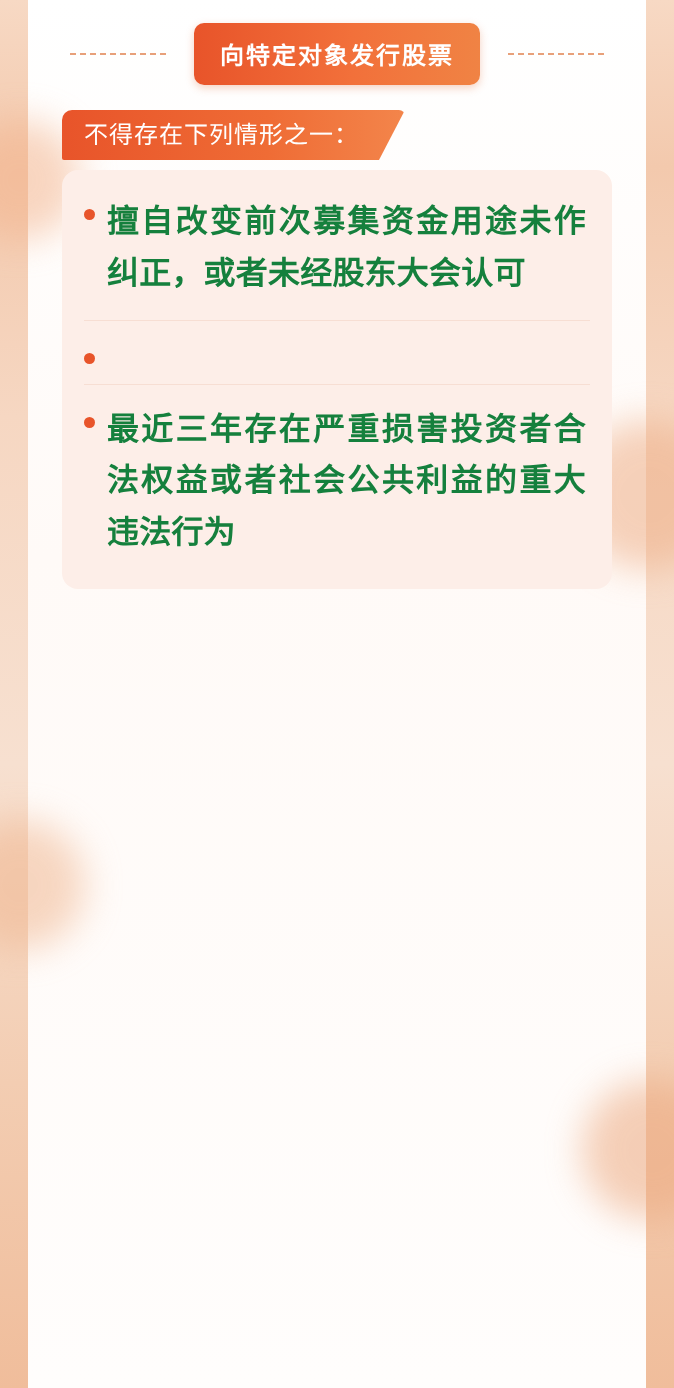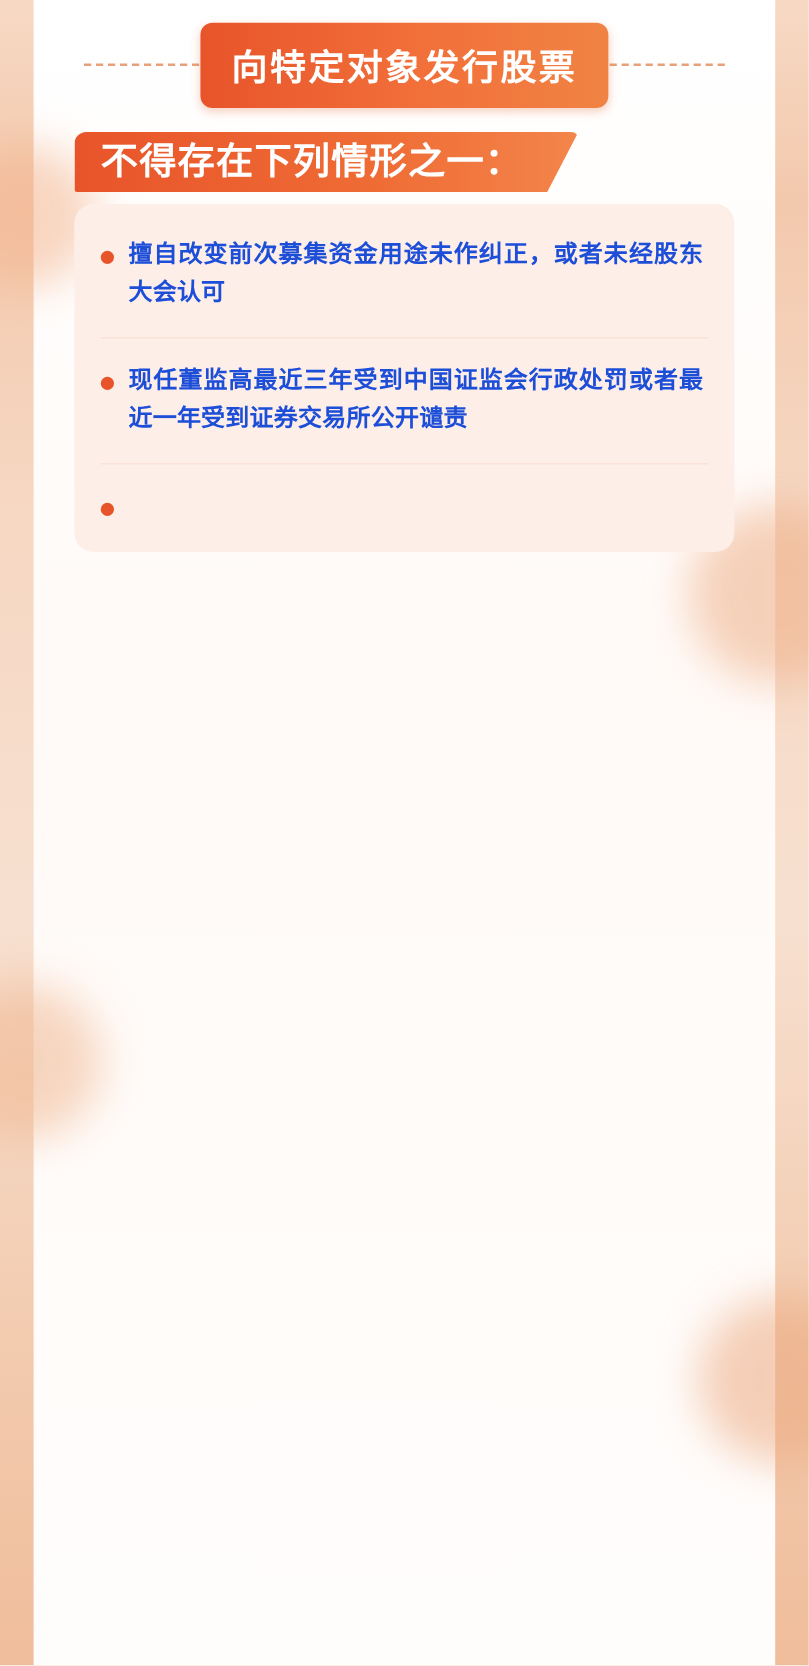--- a/index.html
+++ b/index.html
@@ -60,43 +60,43 @@
     transform: translateY(-50%);
   }
   .dash-left { left: 42px; }
   .dash-right { right: 42px; }
 
   .title-badge {
     position: relative;
     z-index: 2;
     background: linear-gradient(90deg, #e8542a 0%, #f2703a 55%, #f08344 100%);
     color: #ffffff;
-    font-size: 30px;
+    font-size: 24px;
     font-weight: bold;
     letter-spacing: 2px;
     padding: 13px 26px 14px 26px;
     border-radius: 10px;
     box-shadow: 0 3px 8px rgba(219, 92, 40, 0.28);
     white-space: nowrap;
   }
 
   
   .ribbon-wrap {
     margin-top: 24px;
     margin-left: 34px;
     position: relative;
     height: 50px;
   }
   .ribbon {
     position: relative;
     display: inline-block;
     background: linear-gradient(90deg, #e8542a 0%, #ef6c35 60%, #f3854b 100%);
     color: #fff;
-    font-size: 31px;
-    font-weight: bold;
+    font-size: 24px;
+    font-weight: normal;
     letter-spacing: 1px;
     line-height: 50px;
     height: 50px;
     padding: 0 46px 0 22px;
     border-top-left-radius: 10px;
     border-bottom-left-radius: 2px;
     border-top-right-radius: 6px;
     white-space: nowrap;
     clip-path: polygon(0 0, 100% 0, calc(100% - 26px) 100%, 0 100%);
   }
@@ -127,23 +127,23 @@
   .bullet {
     flex: 0 0 auto;
     width: 11px;
     height: 11px;
     border-radius: 50%;
     background: #e8542a;
     margin-top: 13px;
     margin-right: 12px;
   }
   .item-text {
-    font-size: 20px;
+    font-size: 32px;
     line-height: 1.62;
-    color: #1d4ed8;
+    color: #15803d;
     font-weight: bold;
     letter-spacing: 0.2px;
     text-align: justify;
   }
 
   
   .blob {
     position: absolute;
     border-radius: 50%;
     filter: blur(18px);
@@ -178,27 +178,27 @@
     </div>
 
     <div class="card">
 
       <div class="item">
         <span class="bullet"></span>
         <span class="item-text">擅自改变前次募集资金用途未作纠正，或者未经股东大会认可</span>
       </div>
 
 
-      <div class="item">
-        <span class="bullet"></span>
-        <span class="item-text">现任董监高最近三年受到中国证监会行政处罚或者最近一年受到证券交易所公开谴责</span>
-      </div>
 
       <div class="item">
         <span class="bullet"></span>
       </div>
 
 
+      <div class="item">
+        <span class="bullet"></span>
+        <span class="item-text">最近三年存在严重损害投资者合法权益或者社会公共利益的重大违法行为</span>
+      </div>
 
     </div>
 
   </div>
 </div>
 
 </body></html>

